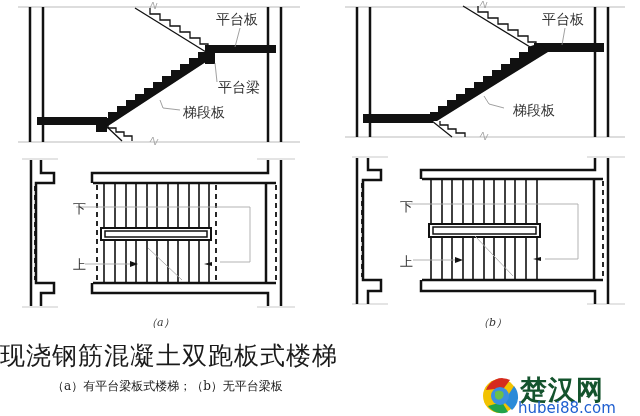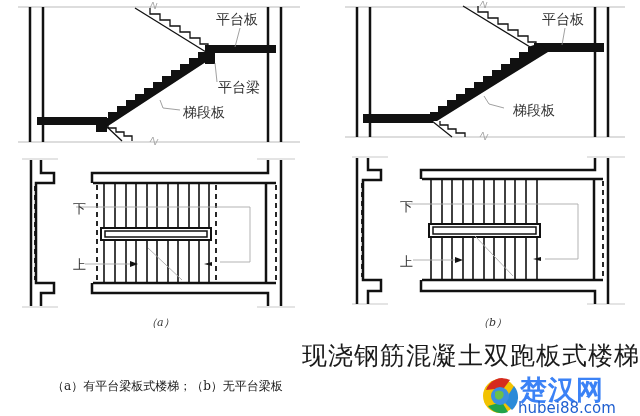--- a/index.html
+++ b/index.html
@@ -1,22 +1,22 @@
 <!DOCTYPE html>
 <html><head>
   <meta charset="utf-8">
   <style>
     html, body { margin: 0; padding: 0; background: #ffffff; }
     body { width: 640px; height: 416px; position: relative; overflow: hidden; font-family: "DejaVu Serif", "Liberation Serif", serif; }
     .canvas { position: absolute; left: 0; top: 0; width: 640px; height: 416px; }
-    .title { position: absolute; left: 0; width: 640px; text-align: right; top: 339px; font-size: 25px; color: #1a1a1a; letter-spacing: 1px; font-family: Liberation Sans, sans-serif; }
+    .title { position: absolute; left: 0; width: 640px; text-align: left; top: 339px; font-size: 25px; color: #1a1a1a; letter-spacing: 1px; font-family: Liberation Sans, sans-serif; }
     .subtitle { position: absolute; left: 52px; top: 378px; font-size: 12px; color: #1a1a1a; white-space: nowrap; font-family: "DejaVu Serif", "Liberation Serif", serif; }
     .lbl { font-family: "DejaVu Serif", "Liberation Serif", serif; fill: #333; }
     .wm { position: absolute; left: 480px; top: 376px; width: 160px; height: 40px; }
-    .wm-cn { position: absolute; left: 40px; top: -4px; font-family: "DejaVu Sans", sans-serif; font-weight: bold; font-size: 27px; color: #3b82f6; letter-spacing: 1px; }
+    .wm-cn { position: absolute; left: 40px; top: -4px; font-family: "DejaVu Sans", sans-serif; font-weight: bold; font-size: 27px; color: #14532d; letter-spacing: 1px; }
     .wm-url { position: absolute; left: 38px; top: 23px; font-family: "DejaVu Sans", sans-serif; font-size: 15px; color: #1f5fd0; }
   </style>
 </head>
 <body>
 
 <svg class="canvas" width="640" height="416" viewBox="0 0 640 416" xmlns="http://www.w3.org/2000/svg">
 
   <g>
 
     <line x1="18" y1="7" x2="300" y2="7" stroke="#bbb" stroke-width="1"></line>

